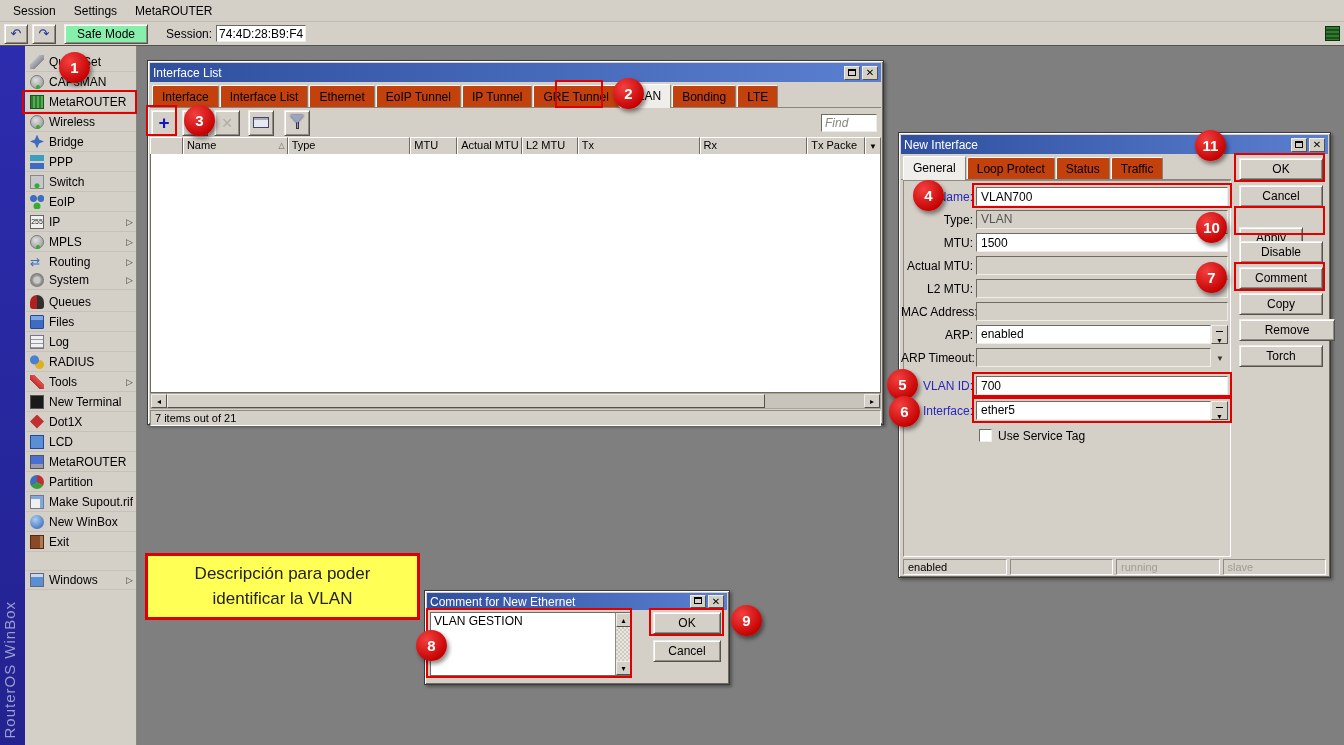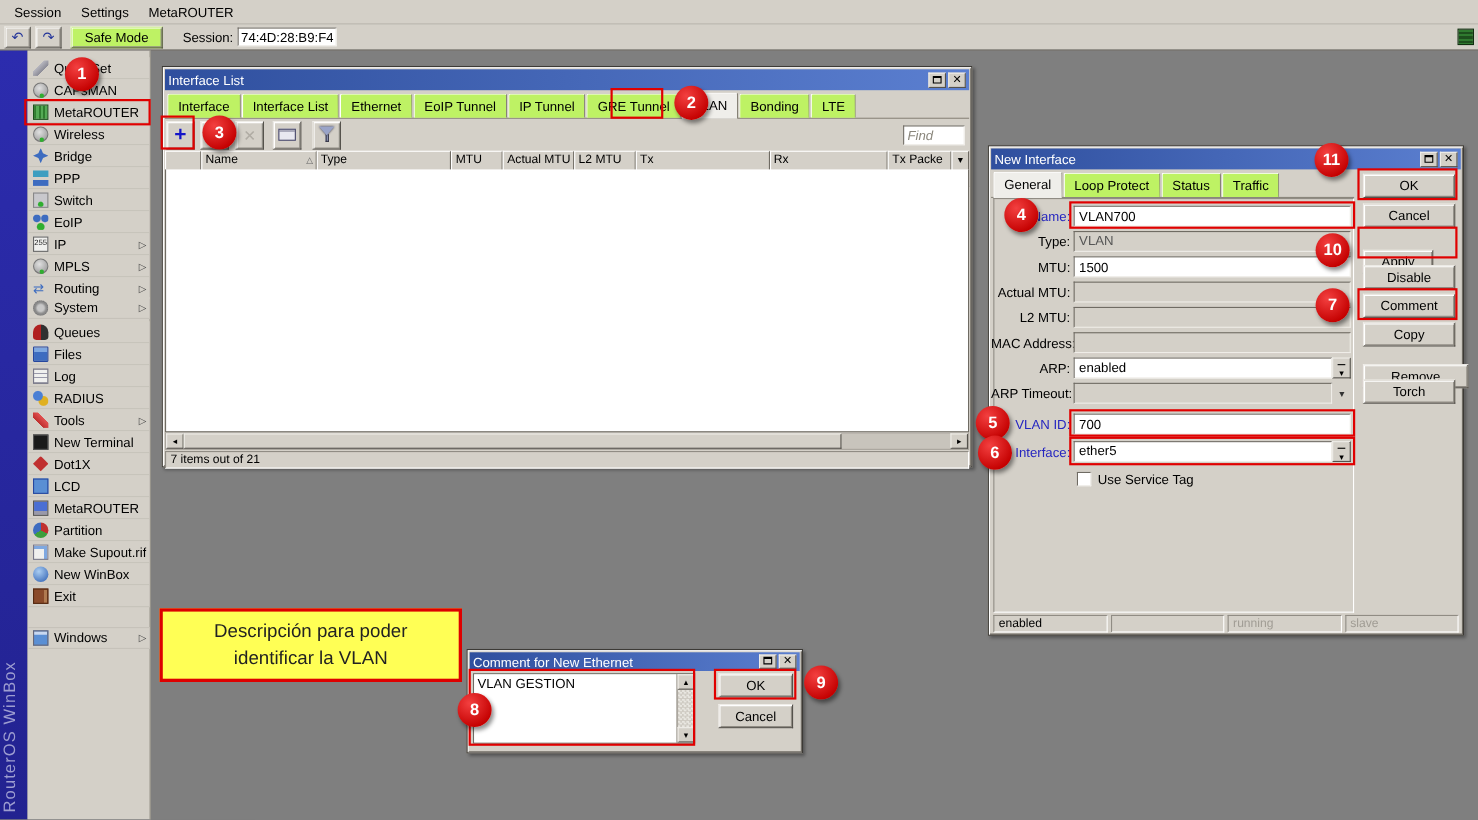--- a/index.html
+++ b/index.html
@@ -3,21 +3,21 @@
 <meta charset="utf-8">
 <style>
   *{box-sizing:border-box;margin:0;padding:0}
   html,body{width:1344px;height:745px;overflow:hidden}
   body{position:relative;background:#7f7f7f;font-family:"Liberation Sans",sans-serif;font-size:12px;color:#000}
   
   .menubar{position:absolute;left:0;top:0;width:1344px;height:22px;background:#d4d0c8;display:flex;align-items:center;padding-left:4px;border-bottom:1px solid #c0bcb4}
   .menu-item{padding:3px 9px;cursor:default}
   .topbar{position:absolute;left:0;top:22px;width:1344px;height:24px;background:#d4d0c8;border-bottom:1px solid #55524c;display:flex;align-items:center}
   .sqbtn{width:24px;height:20px;margin-left:4px;background:#d4d0c8;border:1px solid;border-color:#efede8 #55524c #55524c #efede8;box-shadow:inset 1px 1px 0 #fff,inset -1px -1px 0 #908c84;text-align:center;line-height:18px;color:#223399;font-size:13px}
-  .safemode{height:20px;margin-left:8px;padding:0 12px;background:#bef264;border:1px solid;border-color:#efede8 #55524c #55524c #efede8;box-shadow:inset 1px 1px 0 #fff,inset -1px -1px 0 #908c84;line-height:18px}
+  .safemode{height:20px;margin-left:8px;padding:0 12px;background:#86efac;border:1px solid;border-color:#efede8 #55524c #55524c #efede8;box-shadow:inset 1px 1px 0 #fff,inset -1px -1px 0 #908c84;line-height:18px}
   .sess-label{margin-left:18px}
   .sess-field{width:90px;height:17px;margin-left:4px;background:#fff;border:1px solid;border-color:#6f6b63 #efede8 #efede8 #6f6b63;font-size:12px;padding:0 2px;font-family:"Liberation Sans",sans-serif}
   .conn-ind{position:absolute;right:4px;top:4px;width:15px;height:15px;border:1px solid #0f2f0f;background:repeating-linear-gradient(180deg,#2f7a2f 0 2px,#1d4f1d 2px 4px)}
   
   .bluestrip{position:absolute;left:0;top:46px;width:25px;height:699px;background:linear-gradient(180deg,#2c2cae,#222290)}
   .brand{position:absolute;left:1px;bottom:6px;width:23px;color:#9d9dd0;font-size:15px;writing-mode:vertical-rl;transform:rotate(180deg);letter-spacing:1px;white-space:nowrap}
   .sidebar{position:absolute;left:25px;top:46px;width:112px;height:699px;background:#d4d0c8;border-right:1px solid #8a867c}
   .srow{position:absolute;left:1px;width:110px;height:20px;display:flex;align-items:center;gap:5px;padding-left:4px;border-bottom:1px solid #c6c2ba;background:#d4d0c8;cursor:default}
   .slabel{white-space:nowrap;overflow:hidden}
   .sarrow{position:absolute;right:3px;font-size:9px;color:#444}
@@ -48,21 +48,21 @@
   .ic-winbox{border-radius:50%;background:radial-gradient(circle at 38% 32%,#aacdf2,#2a5cb0)}
   .ic-exit{background:#8a4a2a;border:1px solid #542a12;box-shadow:inset -3px 0 0 #b07a50}
   .ic-windows{background:#5a8fd4;border:1px solid #667;box-shadow:inset 0 3px 0 #c8d8f0}
   
   .win{position:absolute;background:#d4d0c8;border:1px solid #3c3a36;box-shadow:inset 1px 1px 0 #fff,inset -1px -1px 0 #6f6b63,2px 2px 3px rgba(0,0,0,.35)}
   .titlebar{position:absolute;left:2px;top:2px;right:2px;height:19px;background:linear-gradient(90deg,#2f4f9e,#5b7fd0);color:#fff;display:flex;align-items:center;padding:0 3px}
   .title-text{flex:1;white-space:nowrap;overflow:hidden}
   .wbtn{width:16px;height:14px;margin-left:2px;background:#d4d0c8;border:1px solid;border-color:#efede8 #55524c #55524c #efede8;text-align:center;line-height:12px;font-size:10px;color:#000}
   .maxg{display:block;width:8px;height:7px;border:1px solid #000;border-top-width:2px;margin:2px auto}
   .tabstrip{position:absolute;display:flex;align-items:flex-end;border-bottom:1px solid #8a867c;padding-left:2px}
-  .tab{position:relative;padding:4px 9px 3px;background:#bef264;border:1px solid #868276;border-bottom:none;border-top-color:#fff;border-left-color:#fff;margin-right:1px;border-radius:2px 2px 0 0;white-space:nowrap;cursor:default}
+  .tab{position:relative;padding:4px 9px 3px;background:#c2410c;border:1px solid #868276;border-bottom:none;border-top-color:#fff;border-left-color:#fff;margin-right:1px;border-radius:2px 2px 0 0;white-space:nowrap;cursor:default}
   .tab.active{background:#efeeea;padding-bottom:5px;margin-bottom:-1px;z-index:2}
   .tbtn{position:absolute;width:26px;height:26px;background:#d4d0c8;border:1px solid;border-color:#efede8 #55524c #55524c #efede8;box-shadow:inset 1px 1px 0 #fff,inset -1px -1px 0 #908c84;text-align:center;line-height:24px}
   .plusg{color:#1515c8;font-size:19px;font-weight:bold}
   .grayg{color:#b0aca4;font-size:14px}
   .cardg{display:block;width:16px;height:11px;border:1px solid #446;background:#e8e8f0;margin:6px auto;box-shadow:inset 0 2px 0 #aab}
   .funnel-top{display:block;width:0;height:0;border-left:7px solid transparent;border-right:7px solid transparent;border-top:8px solid #9aa4c8;margin:4px auto 0;filter:drop-shadow(0 0 1px #334)}
   .funnel-stem{display:block;width:3px;height:7px;background:#9aa4c8;margin:-1px auto 0;border:1px solid #334;border-top:none}
   .findbox{position:absolute;width:56px;height:18px;background:#fff;border:1px solid;border-color:#6f6b63 #efede8 #efede8 #6f6b63;font-size:12px;padding:0 3px;font-family:"Liberation Sans",sans-serif}
   .findbox::placeholder{color:#8a867c;font-style:italic}
   .hdr{position:absolute;display:flex;height:33px}
@@ -338,21 +338,21 @@
 
   <span class="chk" style="left:80px;top:296px"></span>
   <span style="position:absolute;left:99px;top:296px">Use Service Tag</span>
 
   <span class="btn" style="left:340px;top:25px;width:84px;height:22px">OK</span>
   <span class="btn" style="left:340px;top:52px;width:84px;height:22px">Cancel</span>
   <span class="btn" style="left:340px;top:94px;width:64px;height:22px">Apply</span>
   <span class="btn" style="left:340px;top:108px;width:84px;height:22px">Disable</span>
   <span class="btn" style="left:340px;top:134px;width:84px;height:22px">Comment</span>
   <span class="btn" style="left:340px;top:160px;width:84px;height:22px">Copy</span>
-  <span class="btn" style="left:340px;top:198px;width:96px;height:22px">Remove</span>
+  <span class="btn" style="left:340px;top:186px;width:96px;height:22px">Remove</span>
   <span class="btn" style="left:340px;top:212px;width:84px;height:22px">Torch</span>
 
   <div style="position:absolute;left:4px;top:426px;right:4px;display:flex;gap:3px">
     <span class="seg" style="flex:1">enabled</span>
     <span class="seg" style="flex:1"></span>
     <span class="seg gray" style="flex:1">running</span>
     <span class="seg gray" style="flex:1">slave</span>
   </div>
 </div>
 

